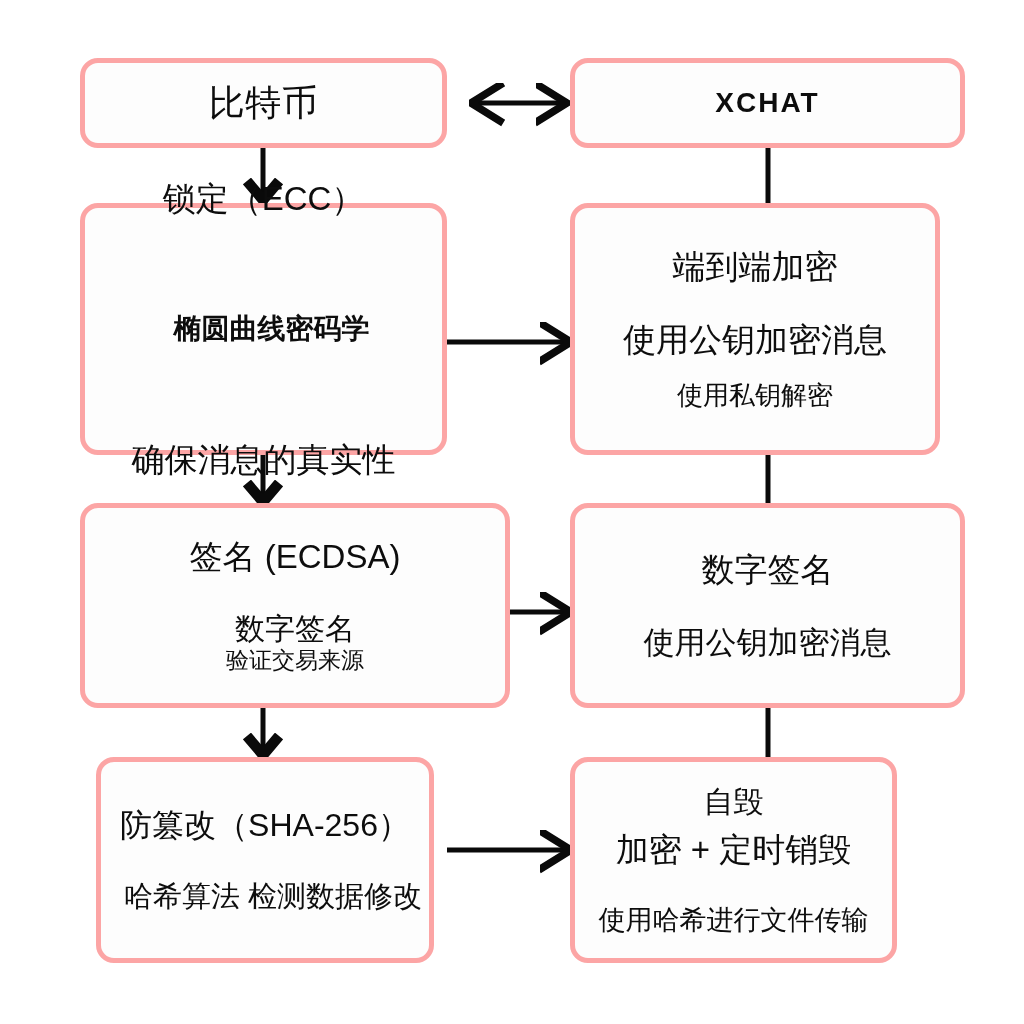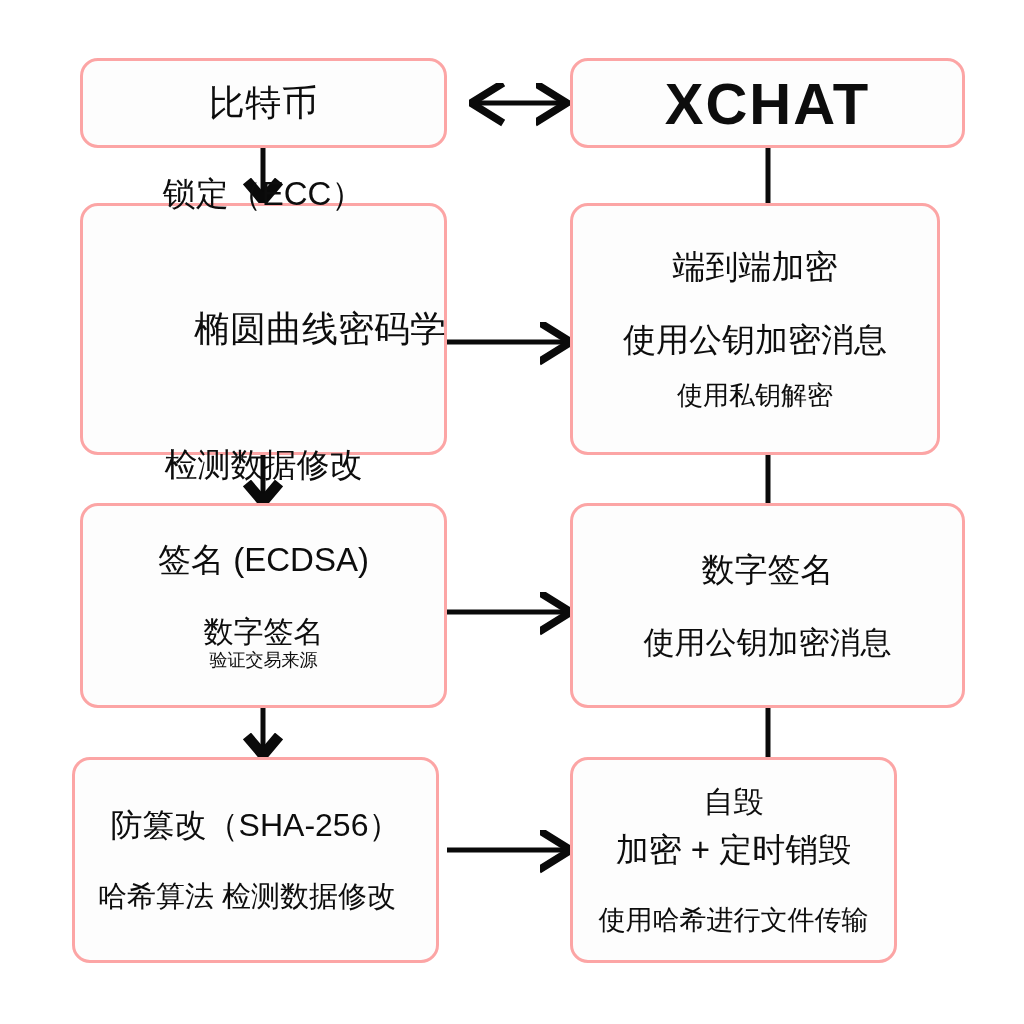--- a/index.html
+++ b/index.html
@@ -12,38 +12,38 @@
     width: 1024px;
     height: 1024px;
     background: #ffffff;
     font-family: "Liberation Sans", "DejaVu Sans", sans-serif;
     color: #0d0d0d;
     overflow: hidden;
   }
   .node {
     position: absolute;
     box-sizing: border-box;
-    border: 3px solid #fca5a5;
+    border: 5px solid #fca5a5;
     border-radius: 18px;
     background: #fdfdfd;
     display: flex;
     flex-direction: column;
     align-items: center;
     justify-content: center;
     text-align: center;
     padding: 20px 6px;
   }
   .line-title {
     font-size: 36px;
     line-height: 1.18;
     letter-spacing: 0.5px;
     white-space: nowrap;
   }
   .line-bold {
-    font-size: 58px;
+    font-size: 28px;
     font-weight: bold;
     letter-spacing: 2px;
     white-space: nowrap;
     text-align: right;
   }
   .line-main {
     font-size: 33px;
     line-height: 1.2;
   }
   .line-sub {
@@ -104,33 +104,33 @@
     <line x1="447" y1="850" x2="566" y2="850" stroke="#0a0a0a" stroke-width="5" marker-end="url(#arrowEnd)"></line>
   </svg>
 
   <div class="node" style="left:80px; top:58px; width:367px; height:90px;">
     <div class="line-title">比特币</div>
   </div>
 
   <div class="node" style="left:80px; top:203px; width:367px; height:252px;gap:47px;">
     <div class="line-main">锁定（ECC）</div>
     <div class="gap-s"></div>
-    <div class="line-sub wrapline" style="font-size:36px; text-align:right; padding-left:60px; padding-right:44px;">椭圆曲线密码学</div>
+    <div class="line-sub wrapline" style="font-size:28px; text-align:center; padding-left:60px; padding-right:44px;font-weight:bold;">椭圆曲线密码学</div>
     <div class="gap-s"></div>
-    <div class="line-main">检测数据修改</div>
+    <div class="line-main">确保消息的真实性</div>
   </div>
 
-  <div class="node" style="left:80px; top:503px; width:367px; height:205px;text-align:right;">
+  <div class="node" style="left:80px; top:503px; width:430px; height:205px;text-align:right;">
     <div class="line-main">签名 (ECDSA)</div>
     <div class="gap-l"></div>
     <div class="line-mid">数字签名</div>
-    <div class="line-sub" style="font-size:18px;">验证交易来源</div>
+    <div class="line-sub" style="font-size:23px;">验证交易来源</div>
   </div>
 
-  <div class="node" style="left:72px; top:757px; width:367px; height:206px;">
+  <div class="node" style="left:96px; top:757px; width:338px; height:206px;">
     <div class="line-main" style="font-size:32px;">防篡改（SHA-256）</div>
     <div class="gap-l"></div>
     <div class="line-mid wrapline" style="font-size:29px; text-align:left; padding-left:48px; padding-right:14px;">哈希算法 检测数据修改</div>
   </div>
 
   <div class="node" style="left:570px; top:58px; width:395px; height:90px;">
     <div class="line-bold">XCHAT</div>
   </div>
 
   <div class="node" style="left:570px; top:203px; width:370px; height:252px;">

